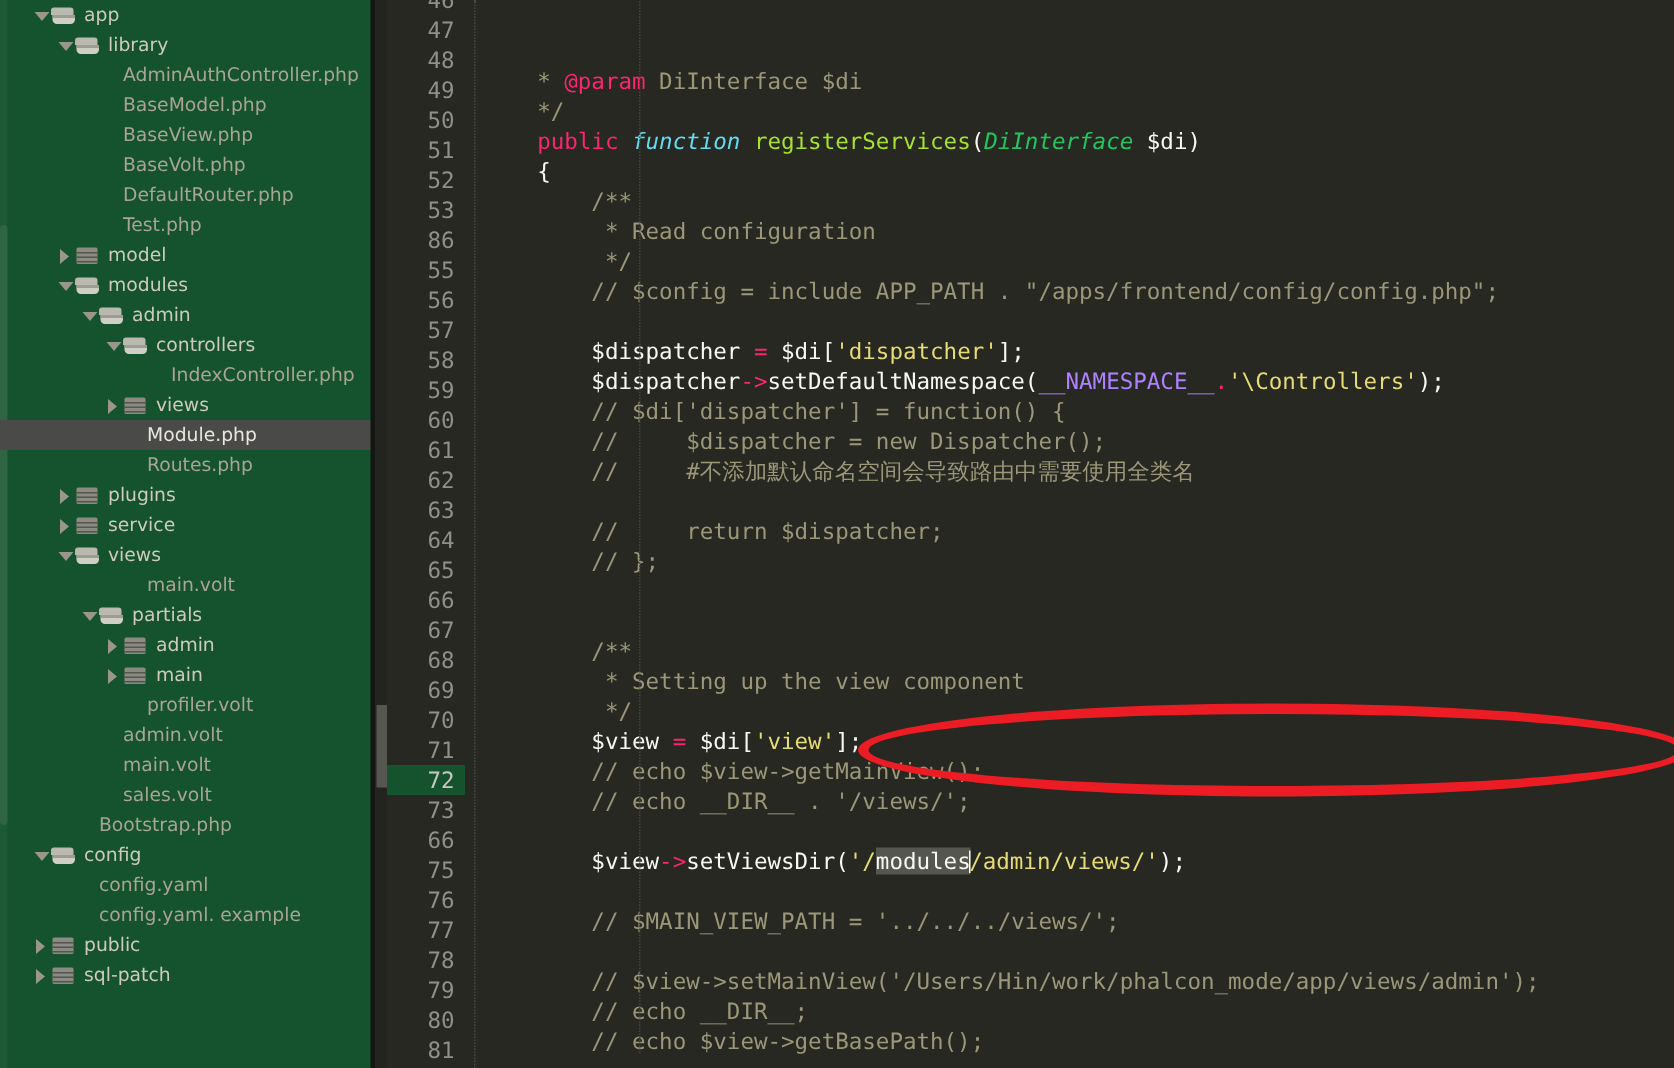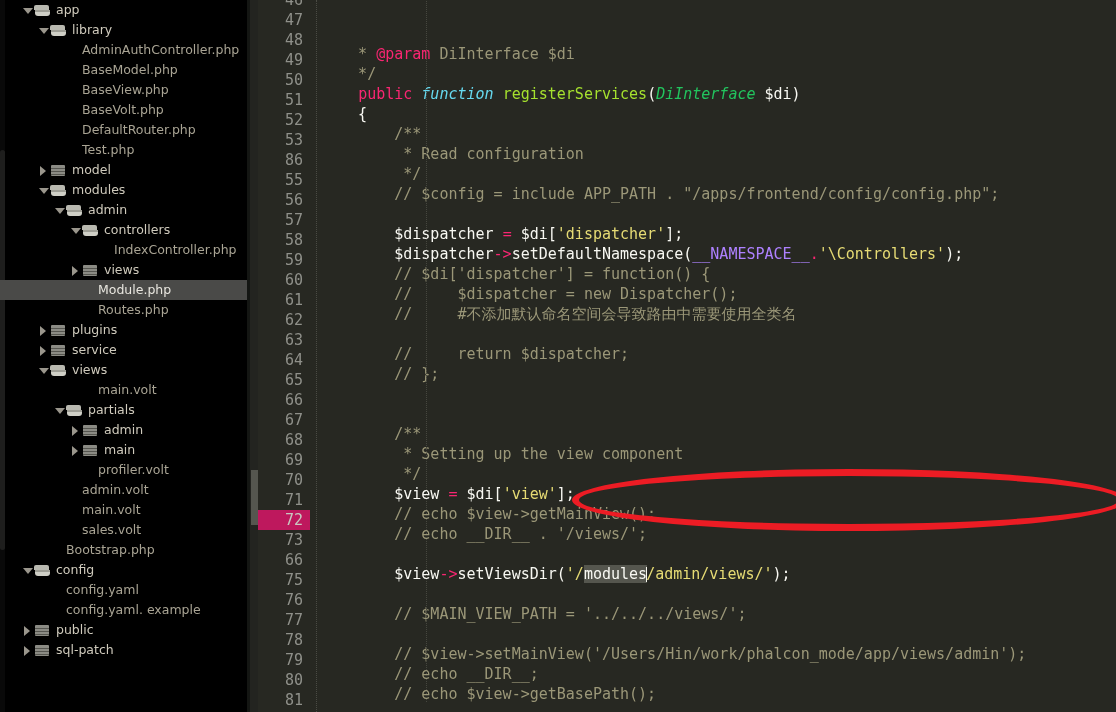--- a/index.html
+++ b/index.html
@@ -8,21 +8,21 @@
     background: #1d1f1d;
     font-family: "DejaVu Sans Mono", monospace;
     overflow: hidden;
   }
   #app { position: relative; width: 1116px; height: 712px; display: flex; }
 
   
   #sidebar {
     position: relative;
     width: 250px; height: 712px;
-    background: #000000;
+    background: #14532d;
     flex: 0 0 250px;
     overflow: hidden;
     font-family: "DejaVu Sans", sans-serif;
   }
   #tree { position: relative; padding-top: 0px; }
   .row {
     position: relative;
     height: 20px;
     line-height: 20px;
     display: flex;
@@ -136,21 +136,21 @@
     background: #272822;
     text-align: right;
   }
   .gline {
     height: 20px; line-height: 20px;
     font-size: 15px;
     color: #8f908a;
     padding-right: 7px;
     font-family: "DejaVu Sans Mono", monospace;
   }
-  .gline.cur { background: #be185d; color: #c8c8c0; }
+  .gline.cur { background: #14532d; color: #c8c8c0; }
   #gutter-sep {
     position: absolute; left: 66px; top: 0;
     width: 1px; height: 712px;
     border-left: 1px dotted #4a4b44;
   }
   #code {
     position: absolute; left: 72px; top: 0;
     right: 0; height: 712px;
     font-family: "DejaVu Sans Mono", monospace;
     font-size: 15px;

